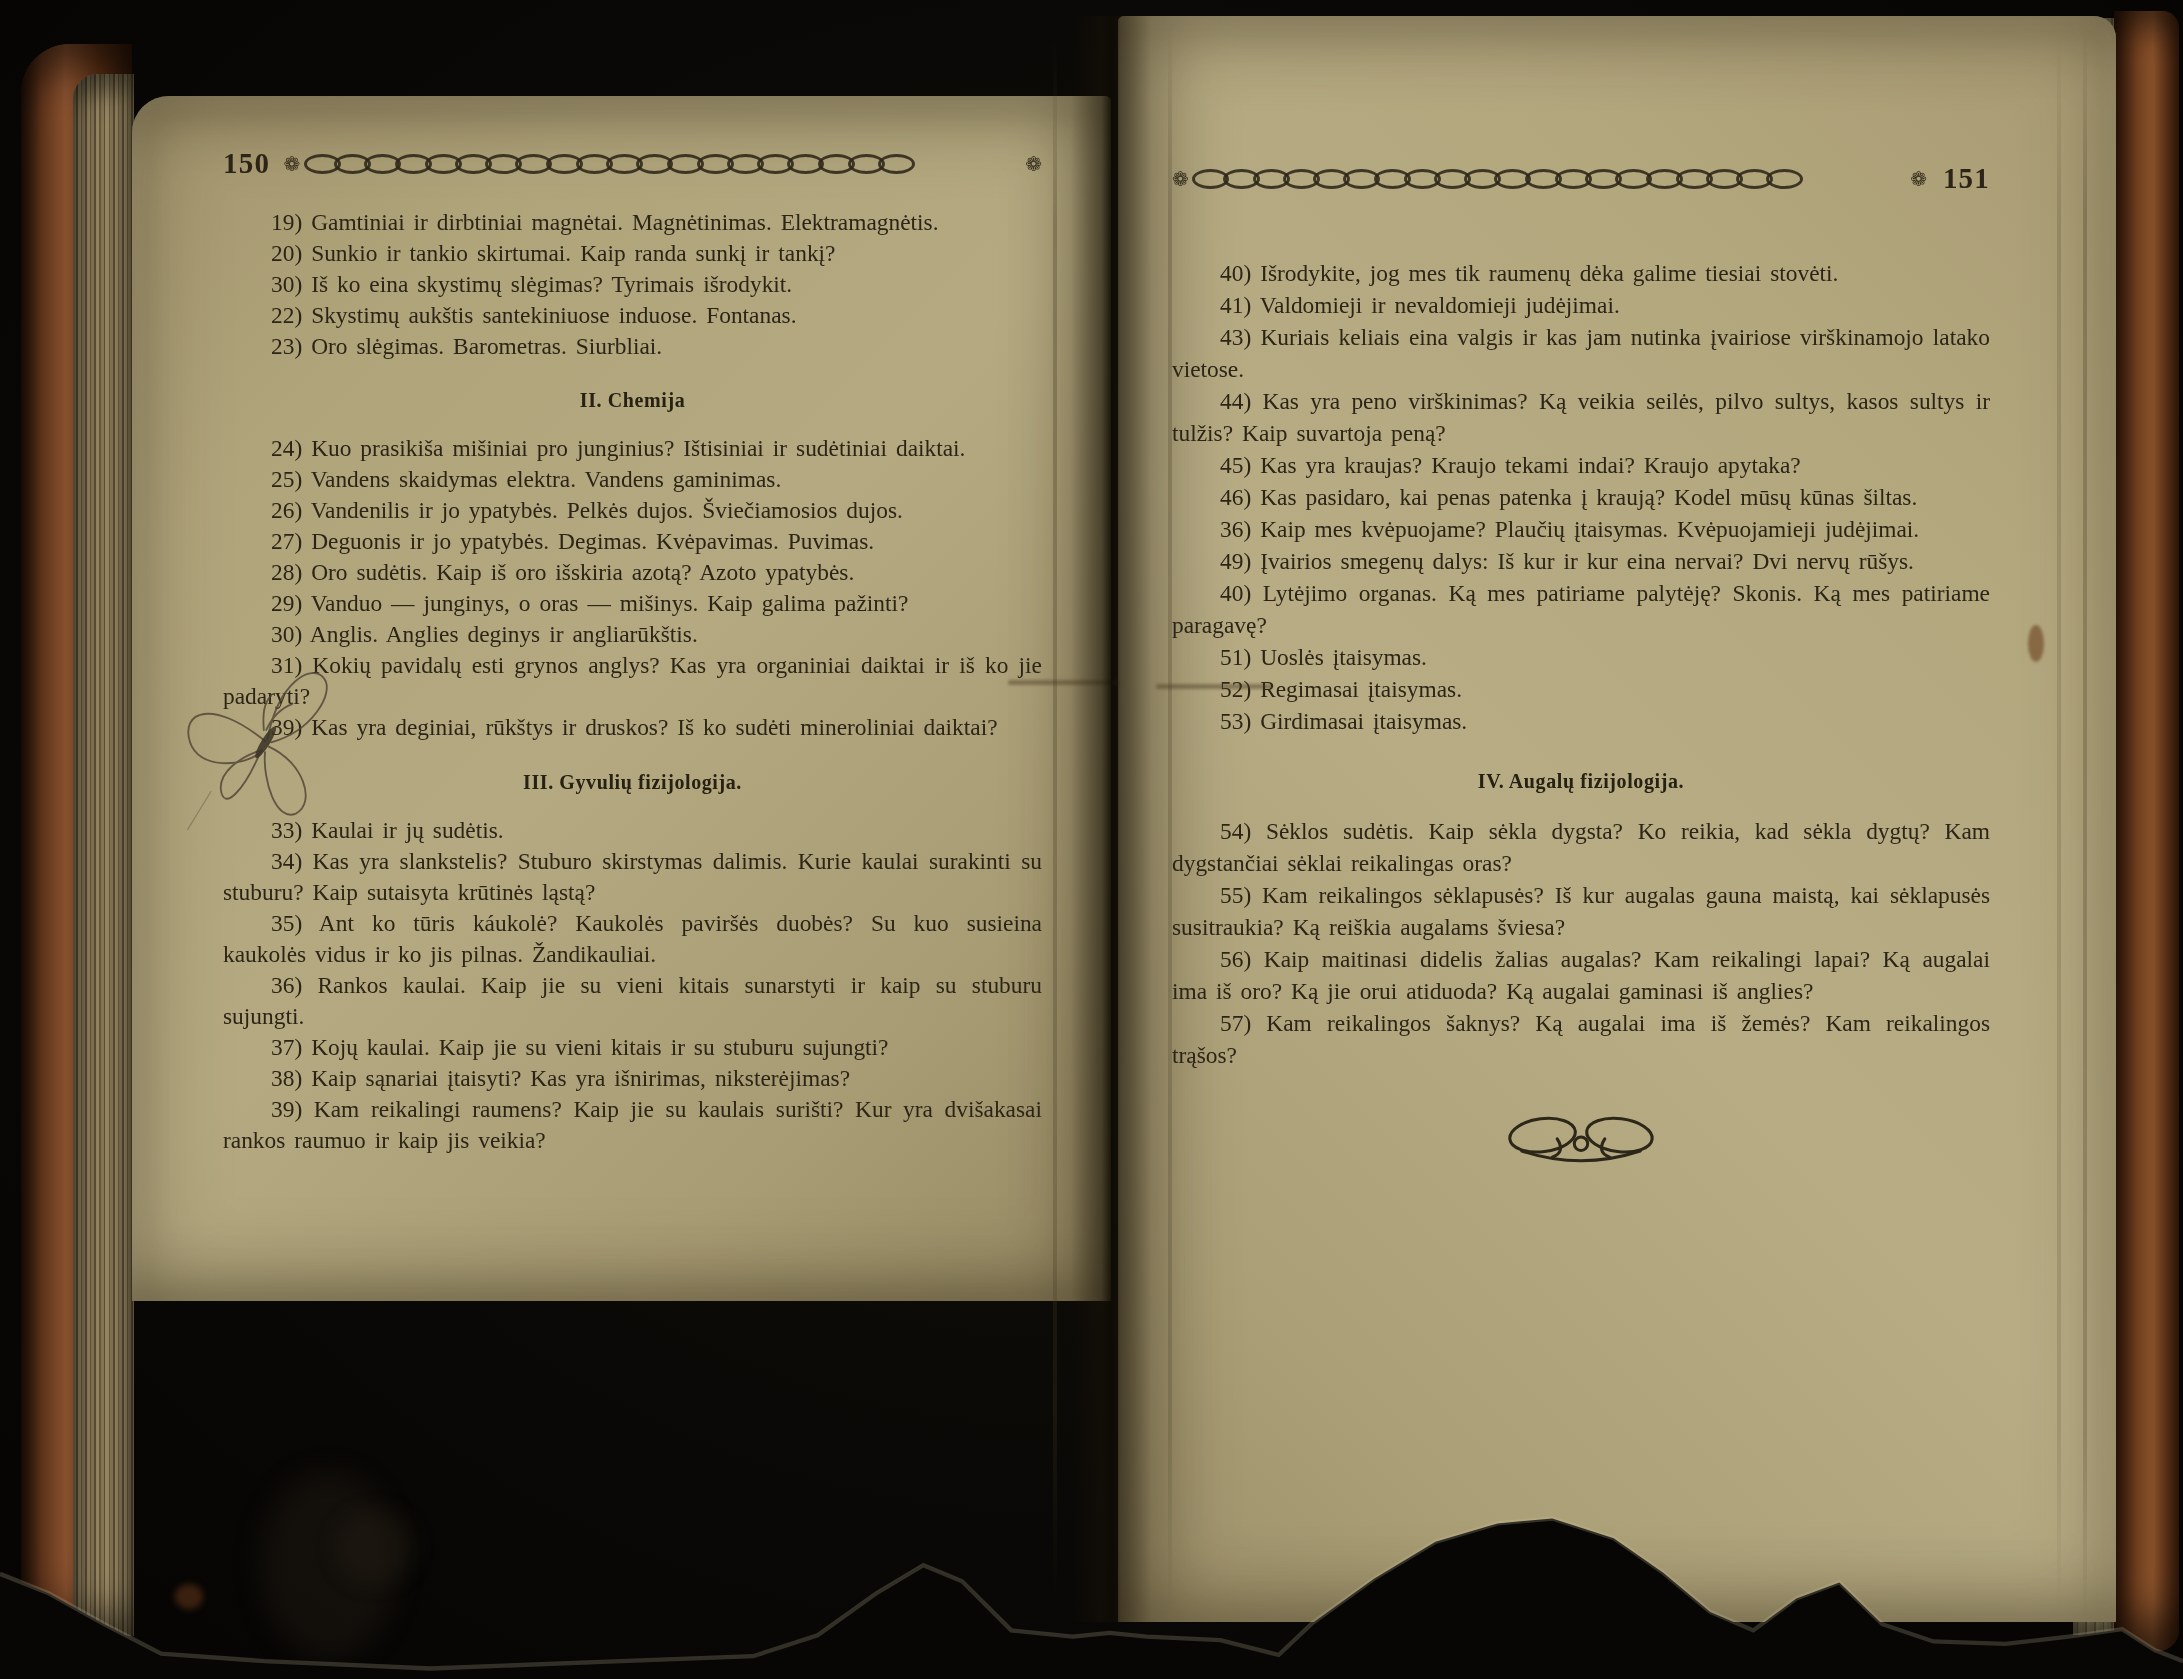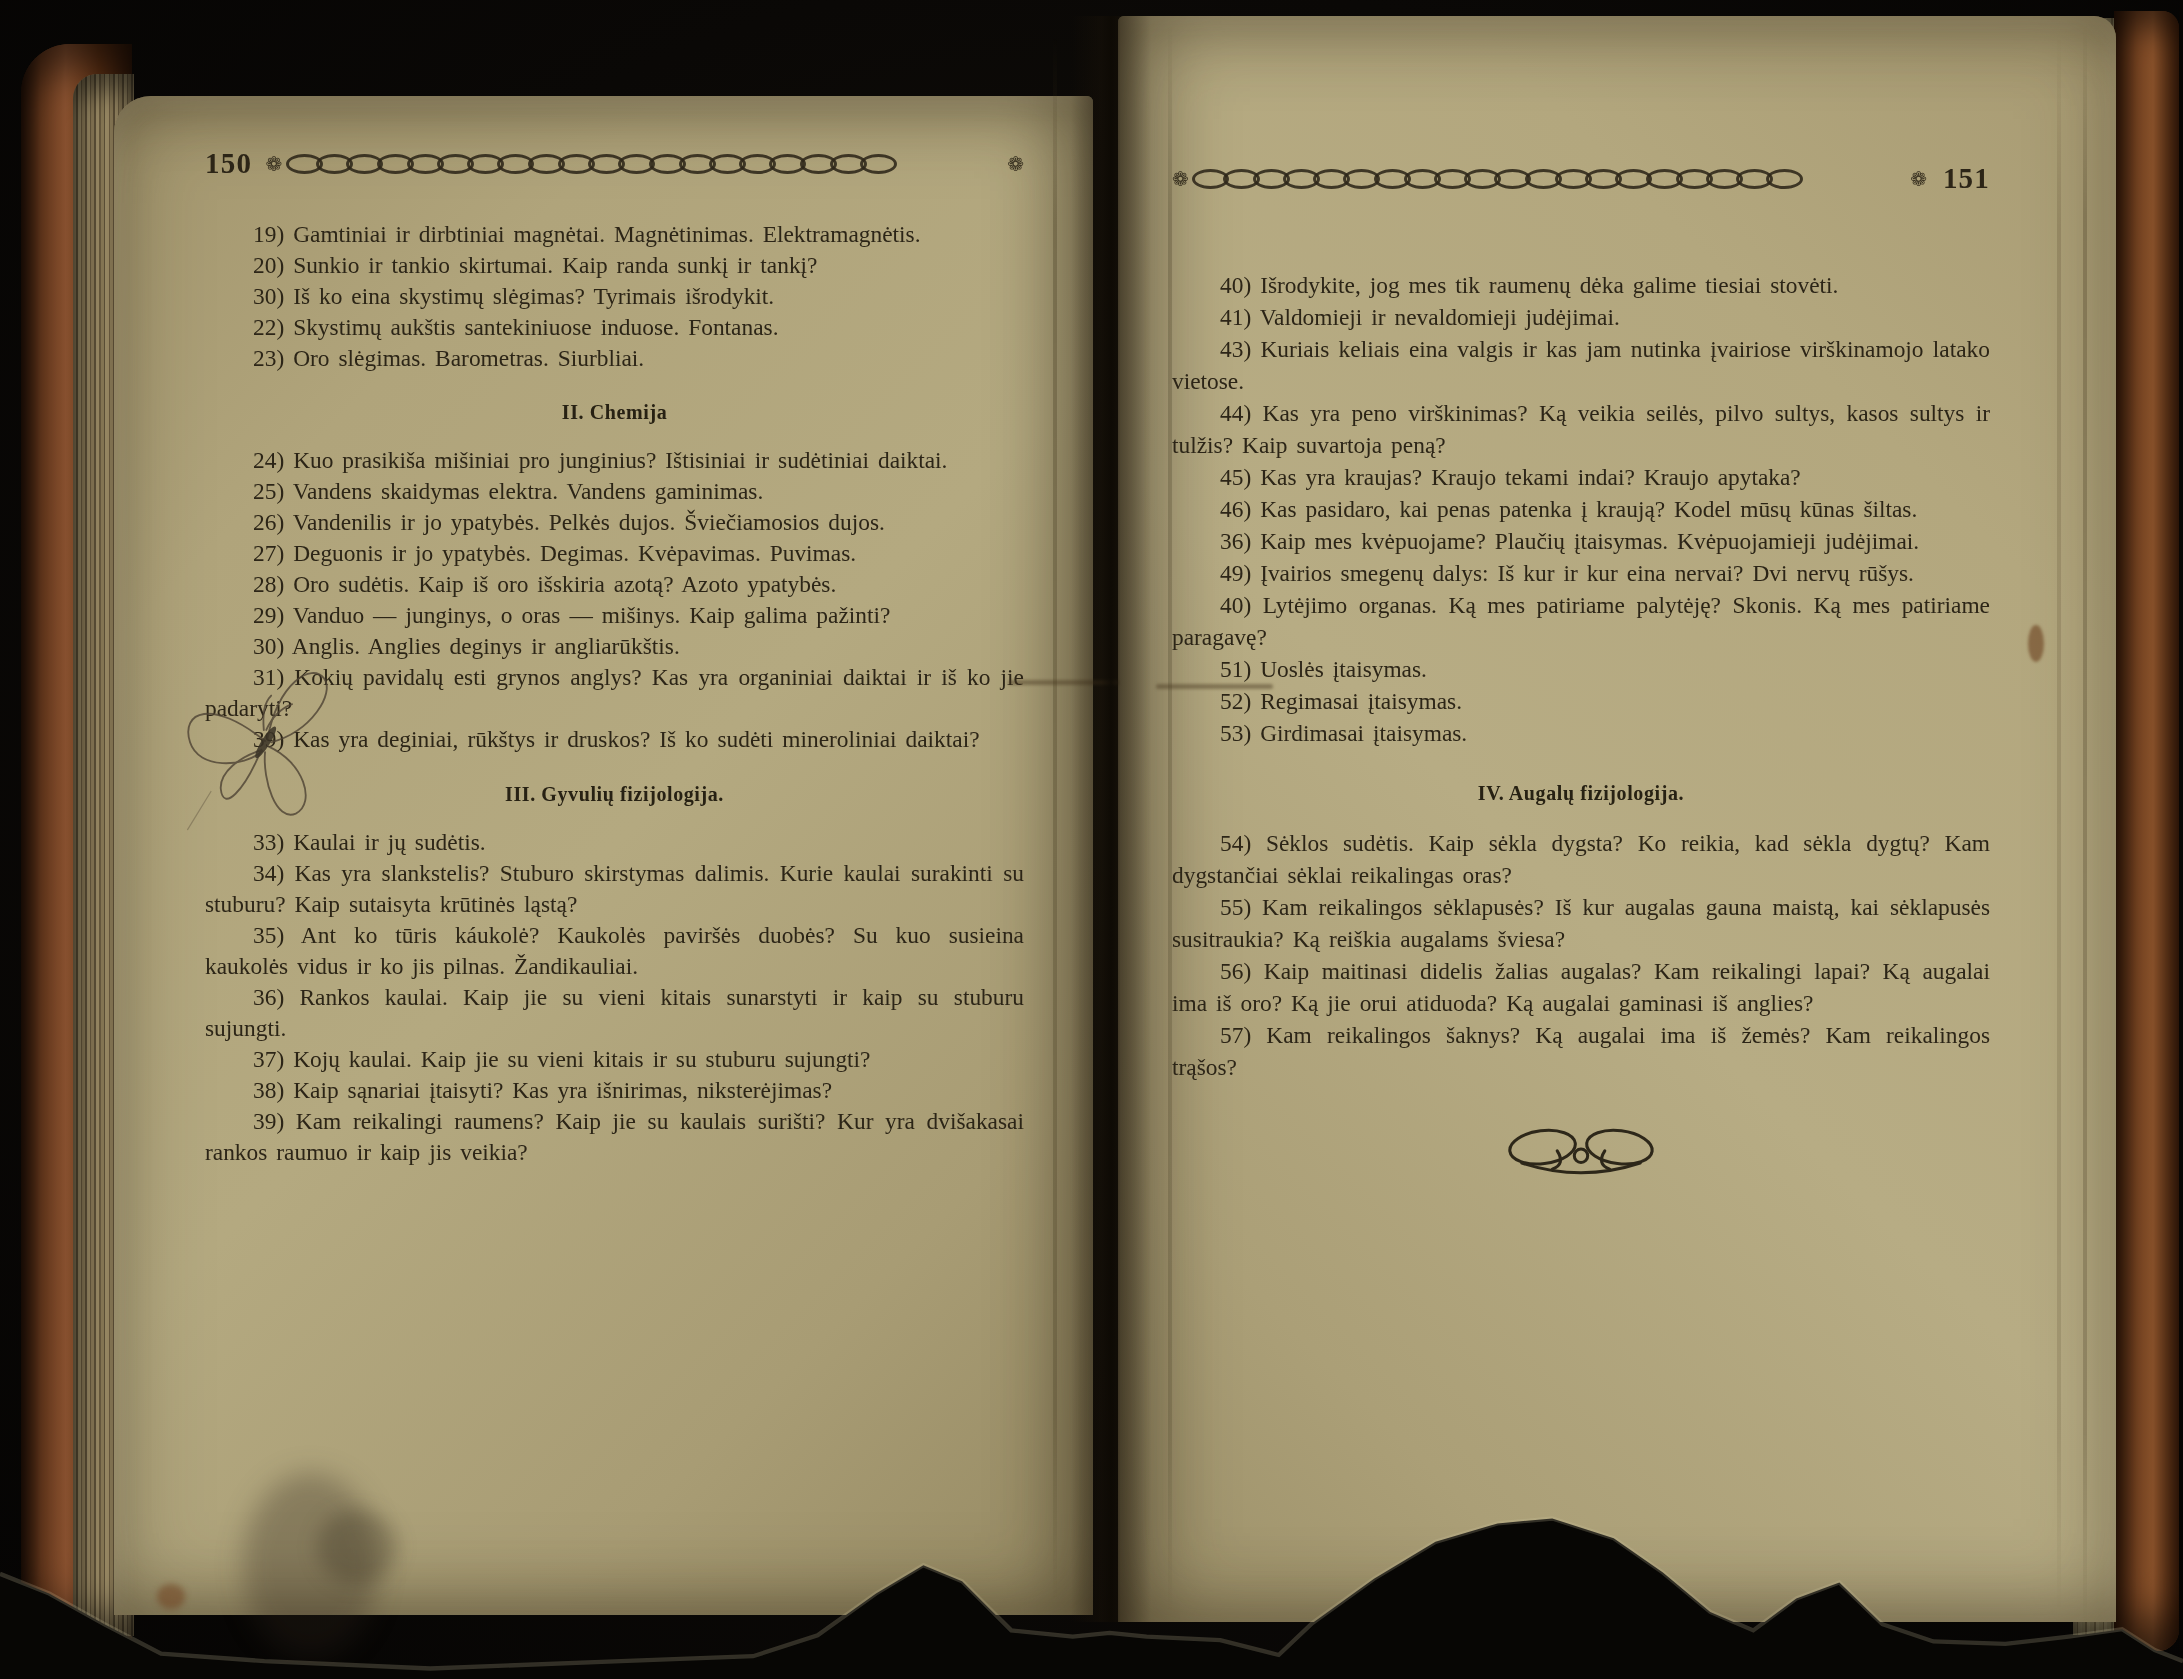--- a/index.html
+++ b/index.html
@@ -29,21 +29,21 @@
   }
   .stack-right{
     position:absolute;left:2073px;top:18.4px;width:47px;height:1617px;
     background:repeating-linear-gradient(90deg,#9c8f68 0 3.7px,#7a6c4b 3.7px 5.5px,#a79a72 5.5px 8.6px);
     opacity:.85;
     box-shadow:inset 0 12.3px 18.4px rgba(0,0,0,.4), inset 0 -18.4px 24.6px rgba(0,0,0,.5);
   }
   
   .page{position:absolute;}
   .page-left{
-    left:114px;top:96px;width:979px;height:1519px;
+    left:132px;top:96px;width:979px;height:1205px;
     background:linear-gradient(135deg,#a2956d 0%,#b0a47b 22%,#b4a980 50%,#a89c74 78%,#968a63 100%);
     border-radius:37px 6.1px 0 0;
     box-shadow:inset 0 0 86px rgba(55,45,25,.5), inset -37px 0 68px rgba(40,32,16,.35), inset 4.9px 6.1px 18.4px rgba(235,225,190,.25);
   }
   .page-right{
     left:1118px;top:16px;width:998px;height:1606px;
     background:linear-gradient(225deg,#a79a72 0%,#b3a77e 25%,#b7ac84 55%,#ab9f77 82%,#9c9069 100%);
     border-radius:6.1px 22px 0 0;
     box-shadow:inset 0 0 86px rgba(55,45,25,.45), inset 43px 0 74px rgba(40,32,16,.35), inset -4.9px 6.1px 18.4px rgba(235,225,190,.2);
   }
@@ -52,21 +52,21 @@
   .pagenum{font-size:29px;font-weight:bold;letter-spacing:1.2px;line-height:1;}
   .chain{display:flex;align-items:center;flex:1;}
   .chain i{
     display:block;width:31px;height:14px;border:3.1px solid #2d2719;border-radius:50%;
     margin-right:-6.8px;flex:0 0 auto;opacity:.88;
   }
   .rosette{font-family:"DejaVu Sans",sans-serif;font-size:20px;line-height:1;opacity:.9;flex:0 0 auto;}
   .rosette.start{margin-right:3.7px;}
   .rosette.end{margin-left:9.8px;}
   
-  .textcol{position:absolute;color:#2c2517;text-align:justify;margin-top:12px;}
+  .textcol{position:absolute;color:#2c2517;text-align:justify;}
   .textcol-left{left:91px;top:111px;width:819px;font-size:23.4px;line-height:31px;}
   .textcol-right{left:54px;top:241px;width:818px;font-size:23.4px;line-height:32px;}
   .q-item{margin:0;text-indent:48px;word-spacing:3.1px;}
   .sec-heading{
     font-size:20px;font-weight:bold;text-align:center;text-indent:0;
     margin:23.4px 0 17px 0;letter-spacing:0.6px;color:#272113;
   }
   .textcol-right .sec-heading{margin:28px 0 18.4px 0;}
   
   .gutter{

